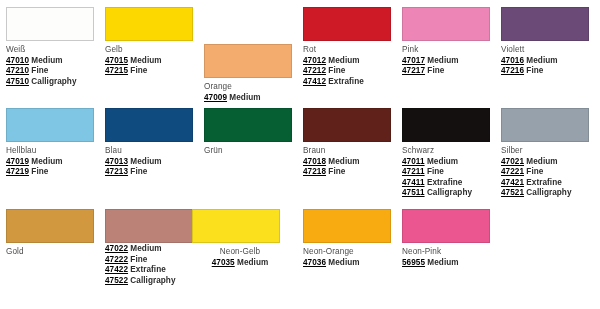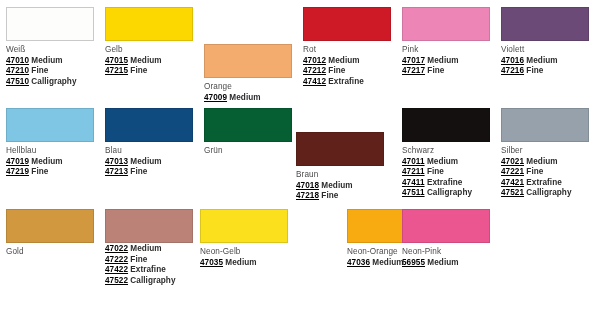--- a/index.html
+++ b/index.html
@@ -127,21 +127,21 @@
       <div class="color-name">Blau</div>
       <div class="variants">
         <div class="variant"><span class="code">47013</span> <span class="grade">Medium</span></div>
         <div class="variant"><span class="code">47213</span> <span class="grade">Fine</span></div>
       </div>
     </div>
     <div class="cell" style="left: 204px; top: 108px;">
       <div class="swatch" style="width: 88px; height: 34px; background: rgb(6, 95, 51);"></div>
       <div class="color-name">Grün</div>
     </div>
-    <div class="cell" style="left: 296px; top: 108px; margin-top: 24px;">
+    <div class="cell" style="left: 303px; top: 108px;">
       <div class="swatch" style="width: 88px; height: 34px; background: rgb(96, 33, 26);"></div>
       <div class="color-name">Braun</div>
       <div class="variants">
         <div class="variant"><span class="code">47018</span> <span class="grade">Medium</span></div>
         <div class="variant"><span class="code">47218</span> <span class="grade">Fine</span></div>
       </div>
     </div>
     <div class="cell" style="left: 402px; top: 108px;">
       <div class="swatch" style="width: 88px; height: 34px; background: rgb(20, 16, 16);"></div>
       <div class="color-name">Schwarz</div>
@@ -168,28 +168,28 @@
     </div>
     <div class="cell" style="left: 105px; top: 209px;">
       <div class="swatch" style="width: 88px; height: 34px; background: rgb(187, 130, 119);"></div>
       <div class="variants">
         <div class="variant"><span class="code">47022</span> <span class="grade">Medium</span></div>
         <div class="variant"><span class="code">47222</span> <span class="grade">Fine</span></div>
         <div class="variant"><span class="code">47422</span> <span class="grade">Extrafine</span></div>
         <div class="variant"><span class="code">47522</span> <span class="grade">Calligraphy</span></div>
       </div>
     </div>
-    <div class="cell" style="left: 200px; top: 209px;">
+    <div class="cell" style="left: 192px; top: 209px; text-align: center;">
       <div class="swatch" style="width: 88px; height: 34px; background: rgb(251, 225, 29);"></div>
       <div class="color-name">Neon-Gelb</div>
       <div class="variants">
         <div class="variant"><span class="code">47035</span> <span class="grade">Medium</span></div>
       </div>
     </div>
-    <div class="cell" style="left: 303px; top: 209px; margin-left: 44px;">
+    <div class="cell" style="left: 303px; top: 209px;">
       <div class="swatch" style="width: 88px; height: 34px; background: rgb(247, 171, 16);"></div>
       <div class="color-name">Neon-Orange</div>
       <div class="variants">
         <div class="variant"><span class="code">47036</span> <span class="grade">Medium</span></div>
       </div>
     </div>
     <div class="cell" style="left: 402px; top: 209px;">
       <div class="swatch" style="width: 88px; height: 34px; background: rgb(236, 86, 144);"></div>
       <div class="color-name">Neon-Pink</div>
       <div class="variants">

